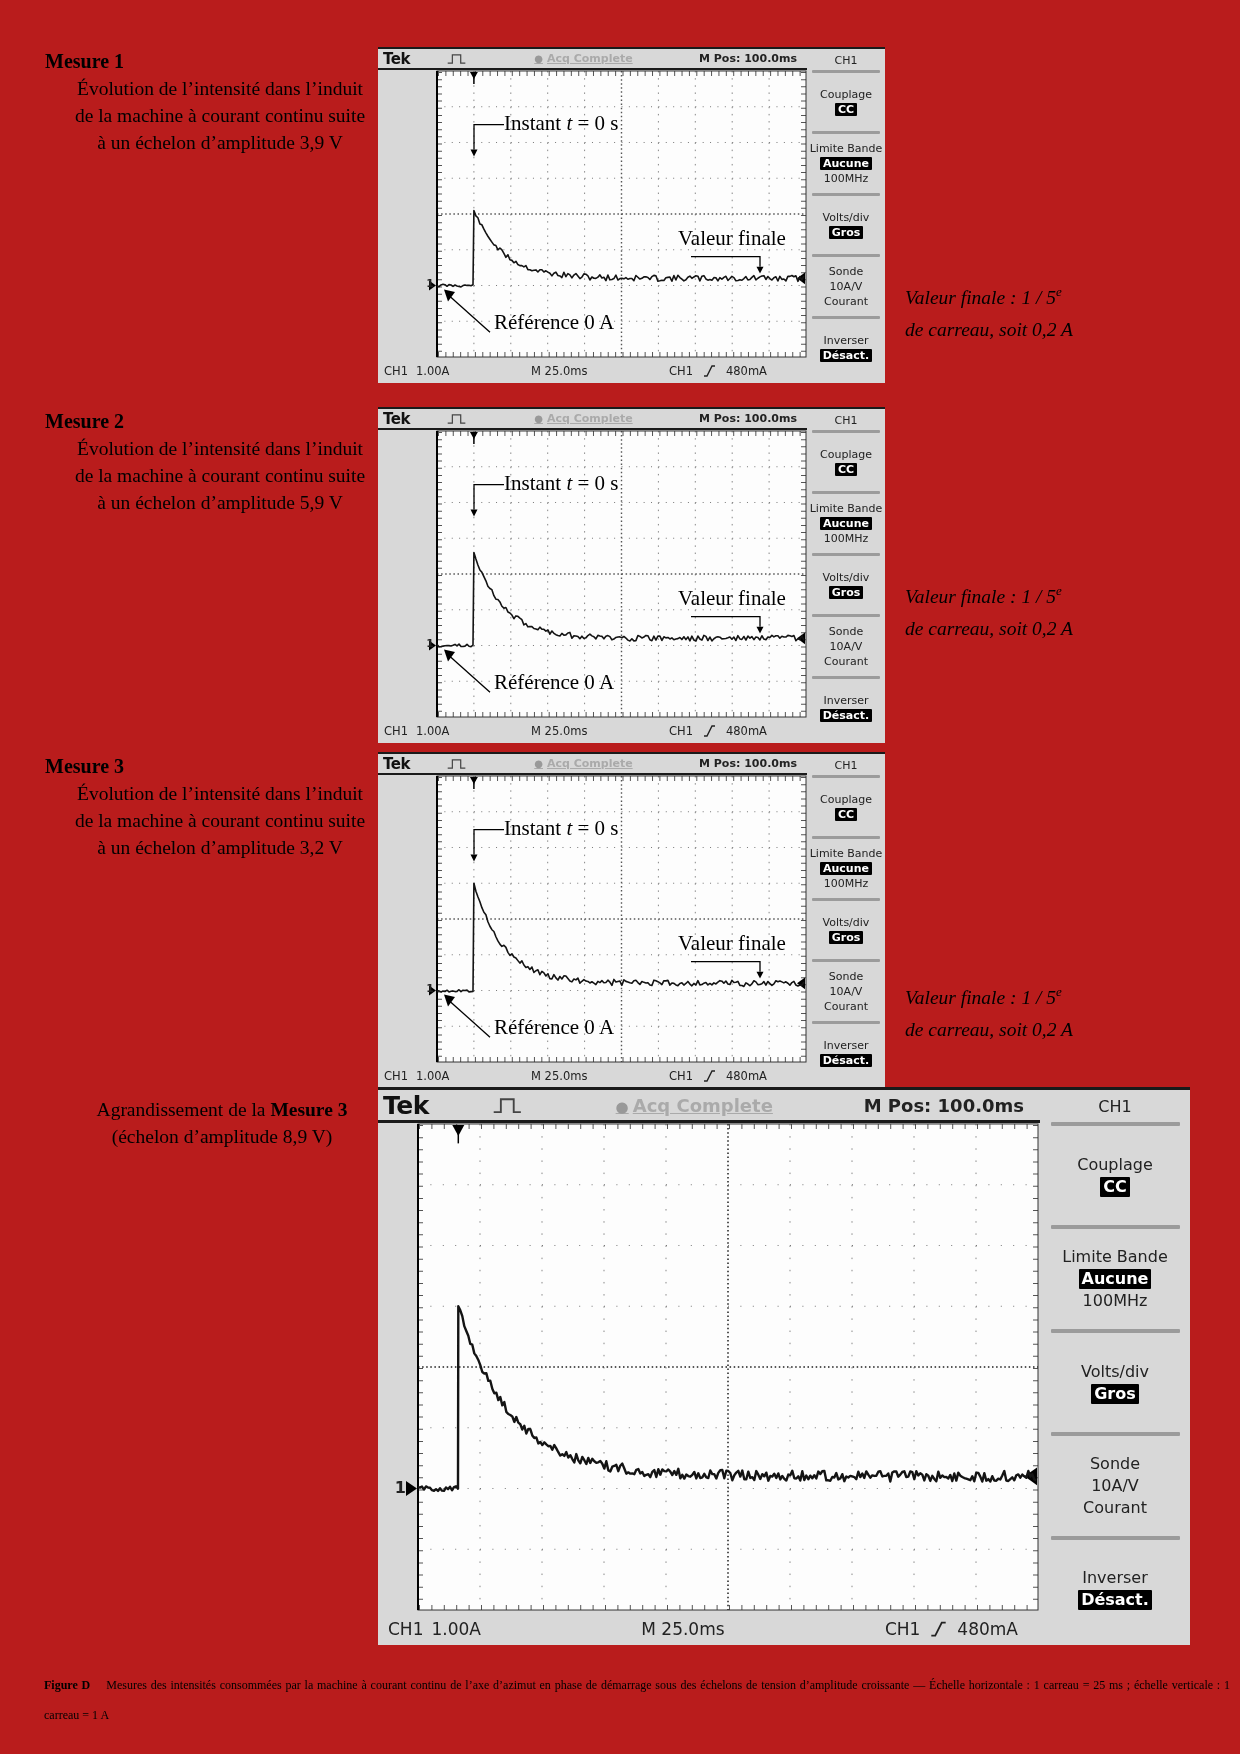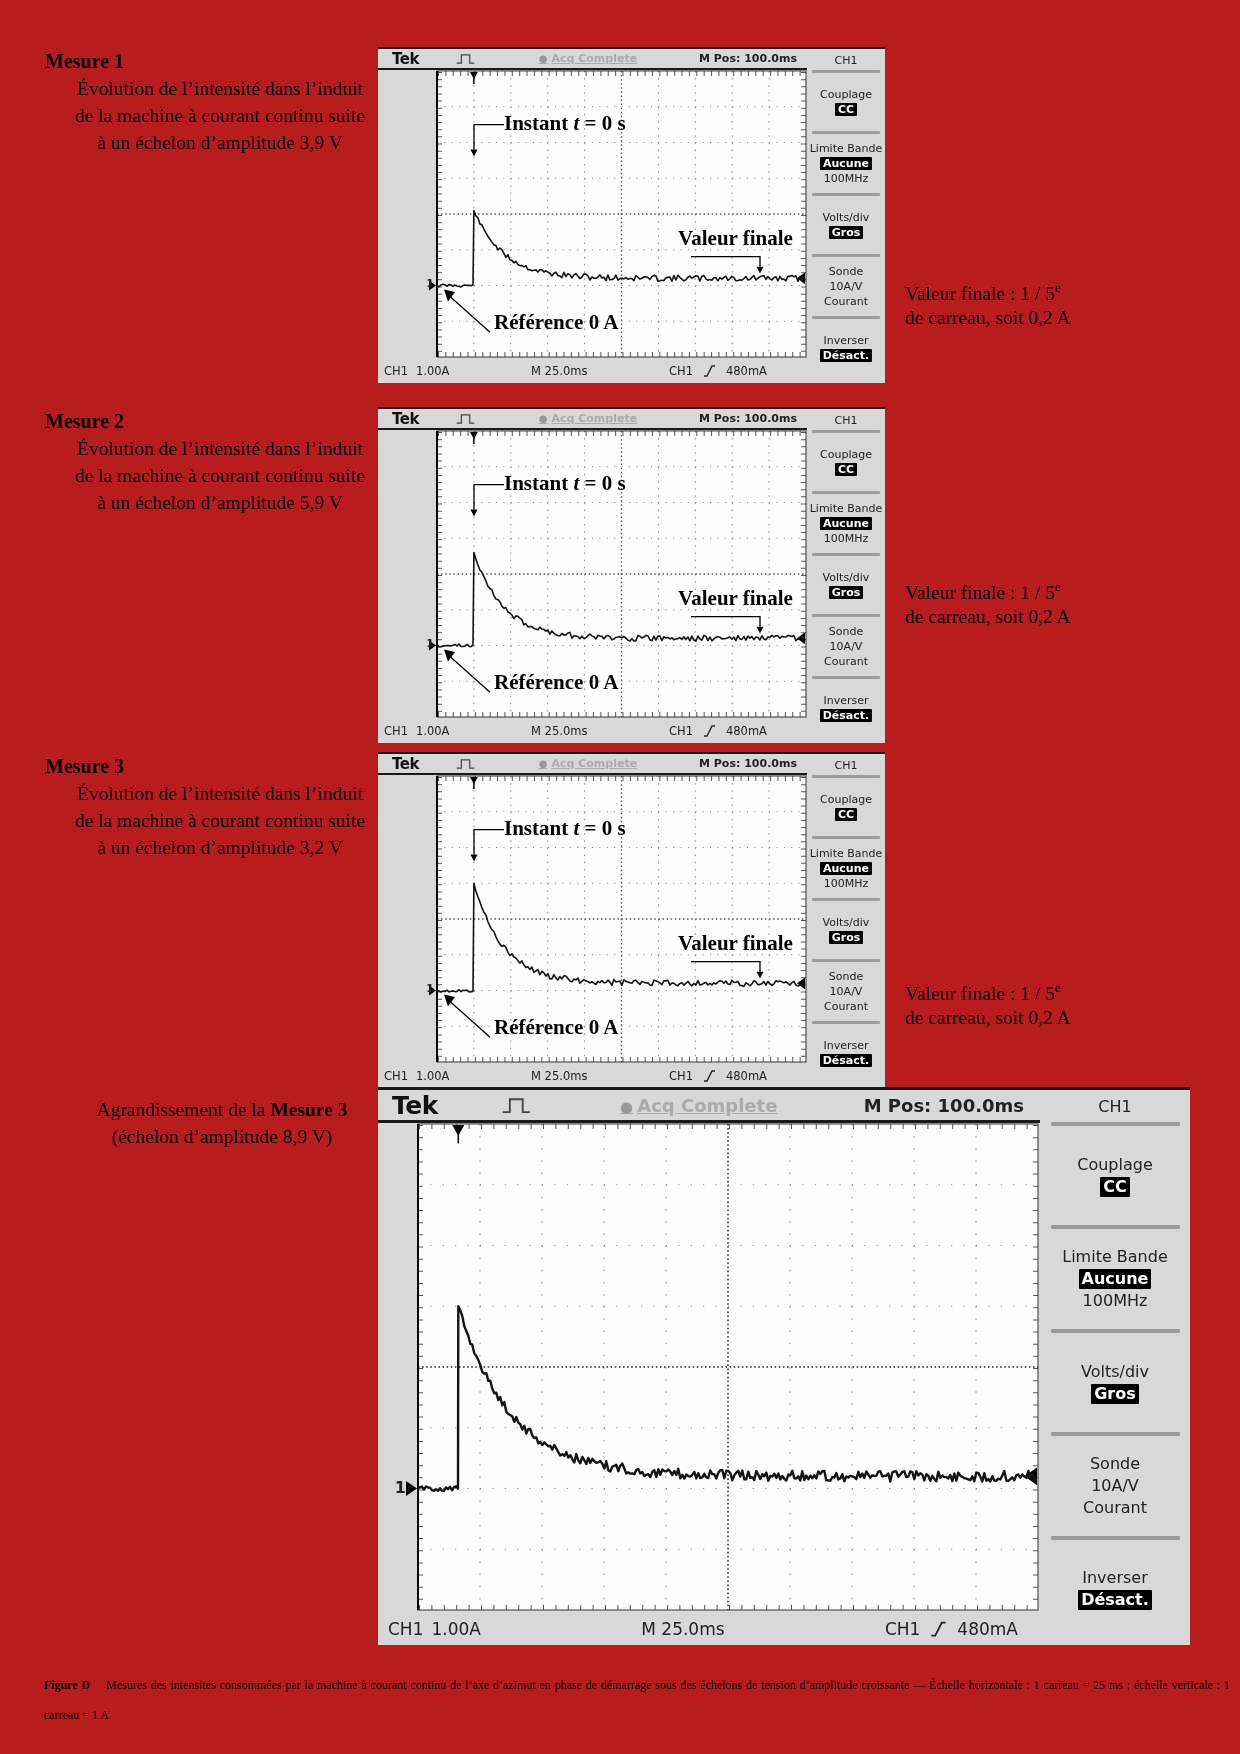--- a/index.html
+++ b/index.html
@@ -5,45 +5,45 @@
   html,body{margin:0;padding:0;background:#fff;}
   .page{position:relative;width:1240px;height:1754px;background:#b91c1c;
         font-family:"Liberation Serif",serif;color:#000;overflow:hidden;}
 
   
   .mblock{position:absolute;width:350px;font-size:19.5px;line-height:27px;}
   .mtitle{font-weight:bold;font-size:20px;}
   .mline{white-space:nowrap;text-align:center;}
 
   
-  .note{position:absolute;width:330px;font-size:19.5px;line-height:24px;}
+  .note{position:absolute;width:330px;font-size:19.5px;line-height:32px;font-style:italic;}
   .note sup{font-size:13px;}
 
   
   .scope{position:absolute;background:#d8d8d8;border-top:2px solid #1a1a1a;
          box-sizing:border-box;display:grid;font-family:"DejaVu Sans",sans-serif;color:#222;}
   .scope-sm{grid-template-columns:1fr 78px;grid-template-rows:21px 1fr 25px;}
   .scope-lg{grid-template-columns:1fr 150px;grid-template-rows:33px 1fr 33px;border-top-width:3px;}
   .hdr{grid-column:1;grid-row:1;display:flex;align-items:center;border-bottom:2px solid #1a1a1a;}
   .scope-lg .hdr{border-bottom-width:3px;}
-  .tek{font-weight:bold;font-size:15px;letter-spacing:-0.5px;color:#111;margin-left:14px;}
+  .tek{font-weight:bold;font-size:15px;letter-spacing:-0.5px;color:#111;margin-left:5px;}
   .scope-lg .tek{font-size:25px;}
   .pulse{margin-left:36px;}
   .scope-lg .pulse{margin-left:62px;}
   .acq{flex:1;text-align:center;color:#aaa;font-weight:bold;font-size:11px;white-space:nowrap;text-decoration:underline;}
   .scope-lg .acq{font-size:18px;}
   .acq .dot{font-size:10px;color:#999;margin-right:4px;}
   .scope-lg .acq .dot{font-size:15px;}
   .mpos{font-weight:bold;font-size:11px;margin-right:10px;white-space:nowrap;}
   .scope-lg .mpos{font-size:18px;margin-right:16px;}
   .body{grid-column:1;grid-row:2;position:relative;}
   .body svg.trace{position:absolute;inset:0;width:100%;height:100%;}
   .ch1mark{position:absolute;font-weight:bold;font-size:11px;}
   .scope-lg .ch1mark{font-size:16px;}
-  .ann{position:absolute;font-family:"Liberation Serif",serif;font-size:21px;color:#000;white-space:nowrap;z-index:2;font-weight:bold;}
+  .ann{position:absolute;font-family:"Liberation Serif",serif;font-size:21px;color:#000;white-space:nowrap;z-index:2;}
   .ann i{font-family:"Liberation Serif",serif;}
   .menu{grid-column:2;grid-row:1/4;display:flex;flex-direction:column;align-items:center;
         padding:2px 0 6px;font-size:11px;line-height:13px;text-align:center;}
   .scope-lg .menu{font-size:16px;line-height:20px;}
   .mch{height:19px;display:flex;align-items:center;}
   .scope-lg .mch{height:30px;}
   .msep{width:86%;height:3px;background:#9b9b9b;border-radius:1px;}
   .scope-lg .msep{height:4px;}
   .mgroup{flex:1;display:flex;flex-direction:column;align-items:center;justify-content:center;gap:2px;}
   .inv{background:#000;color:#fff;font-weight:bold;padding:0 3px;border-radius:1px;}

